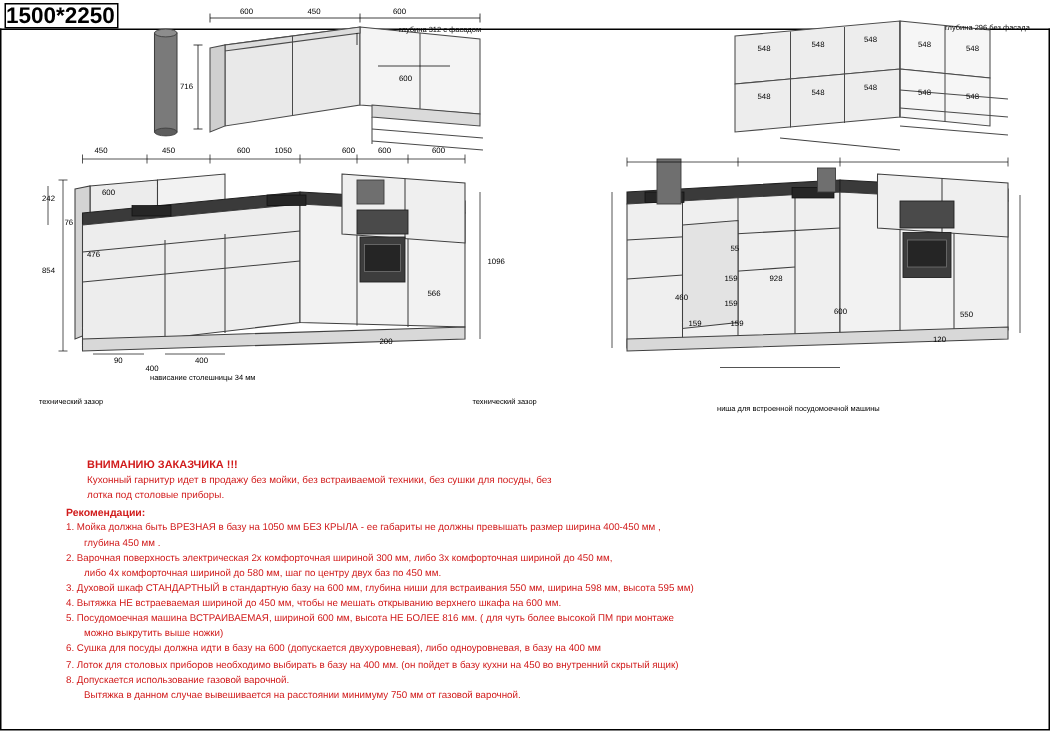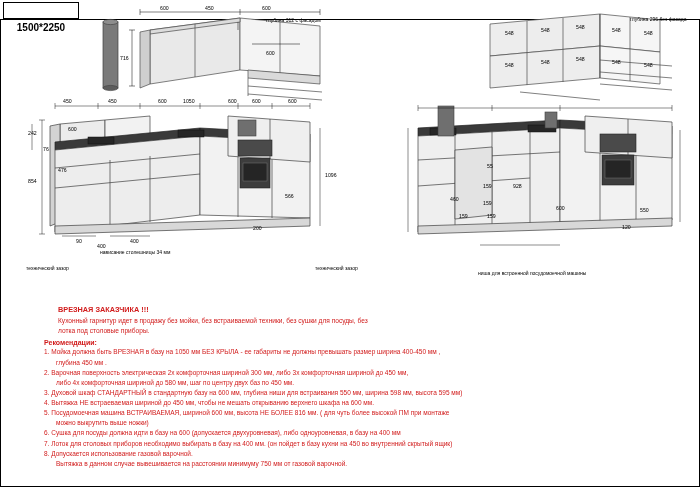--- a/index.html
+++ b/index.html
@@ -1,20 +1,20 @@
 <!DOCTYPE html>
 <html><head>
 <meta charset="utf-8">
 <style>
   html,body{margin:0;padding:0;background:#ffffff;}
   body{width:700px;height:493px;position:relative;font-family:"Liberation Sans",sans-serif;overflow:hidden;}
   .canvas{position:absolute;left:0;top:0;width:700px;height:493px;}
   
   .title-box{position:absolute;left:3px;top:2px;width:74px;height:15px;border:1px solid #000;background:#fff;}
-  .title-box span{display:block;font-size:10px;font-weight:bold;line-height:15px;text-align:center;color:#000;margin-top:17px;}
+  .title-box span{display:block;font-size:15px;font-weight:bold;line-height:15px;text-align:left;color:#000;}
   .hr-top{position:absolute;left:0;top:19px;width:700px;height:1px;background:#000;}
 
   
   .dim{position:absolute;font-size:5.2px;color:#000;white-space:nowrap;font-family:"Liberation Sans",sans-serif;}
   .lbl{position:absolute;font-size:5px;color:#000;white-space:nowrap;}
 
   
   .notice{position:absolute;left:0;top:305px;width:700px;}
   .notice .warn{color:#d11b1b;font-weight:bold;font-size:7.3px;margin:0 0 3px 58px;}
   .notice p{margin:0 0 2px 0;font-size:6.6px;color:#000;line-height:1.25;}
@@ -235,21 +235,21 @@
   <div class="dim" style="left:450px;top:196px;">460</div>
   <div class="dim" style="left:483px;top:200px;">159</div>
   <div class="dim" style="left:459px;top:213px;">159</div>
   <div class="dim" style="left:487px;top:213px;">159</div>
   <div class="dim" style="left:556px;top:205px;">600</div>
   <div class="dim" style="left:640px;top:207px;">550</div>
   <div class="dim" style="left:622px;top:224px;">120</div>
   <div class="lbl" style="left:478px;top:270px;">ниша для встроенной посудомоечной машины</div>
 
   <div class="notice">
-    <div class="warn">ВРЕЗНАЯ ЗАКАЗЧИКА !!!</div>
+    <div class="warn">ВНИМАНИЮ ЗАКАЗЧИКА !!!</div>
     <p class="ind1" style="color:#d11b1b;">Кухонный гарнитур идет в продажу без мойки, без встраиваемой техники, без сушки для посуды, без</p>
     <p class="ind2" style="color:#d11b1b;margin-left:58px;">лотка под столовые приборы.</p>
 
     <div class="rec">Рекомендации:</div>
 
     <p class="item">1. Мойка должна быть ВРЕЗНАЯ в базу на 1050 мм БЕЗ КРЫЛА - ее габариты не должны превышать размер ширина  400-450 мм ,</p>
     <p class="sub">глубина 450 мм .</p>
     <p class="item">2. Варочная поверхность электрическая 2х комфорточная  шириной 300 мм, либо 3х комфорточная шириной до 450 мм,</p>
     <p class="sub">либо 4х комфорточная шириной до 580 мм, шаг по центру двух баз по 450 мм.</p>
     <p class="item">3. Духовой шкаф СТАНДАРТНЫЙ в стандартную базу на 600 мм, глубина ниши для встраивания 550 мм, ширина 598 мм, высота 595 мм)</p>

